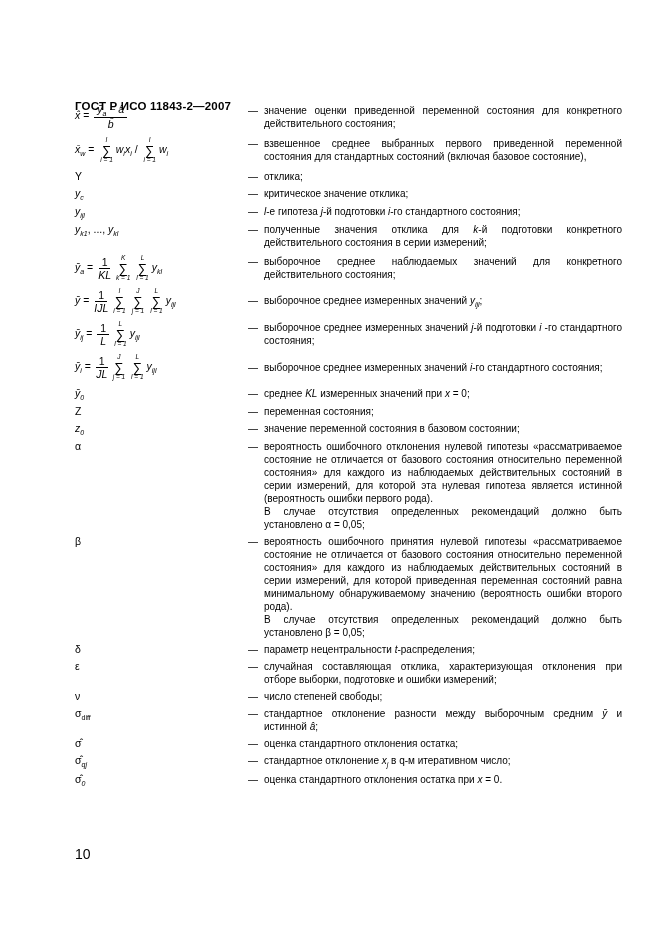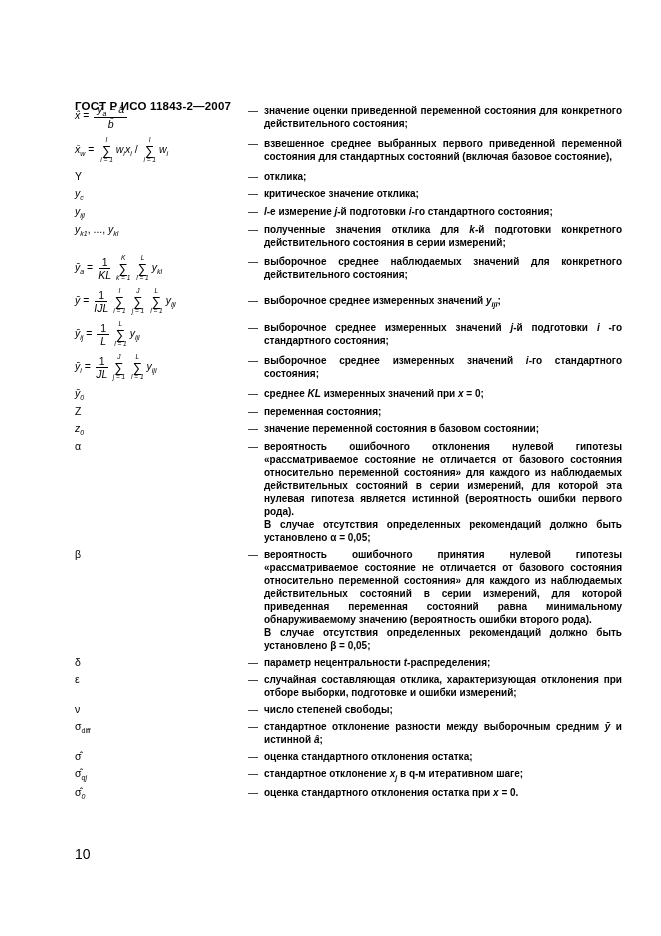--- a/index.html
+++ b/index.html
@@ -11,21 +11,21 @@
     position:absolute;left:75px;top:58px;
     font-size:11.5px;font-weight:bold;letter-spacing:.2px;margin-top:42px;
   }
   .content{position:absolute;left:75px;top:97px;width:547px;}
   .row{display:flex;align-items:flex-start;margin-bottom:4px;}
   .row.tall{align-items:center;margin:6px 0 7px 0;}
   .sym{width:173px;flex:none;font-size:10.5px;line-height:13px;white-space:nowrap;}
   .dd{display:flex;align-items:flex-start;flex:1;}
   .dash{width:16px;flex:none;font-size:10px;line-height:13px;}
   .desc{flex:1;font-size:10px;line-height:13px;text-align:justify;hyphens:auto;}
-  .desc .p{margin:0;font-weight:bold;}
+  .desc .p{margin:0;}
   .it{font-style:italic;}
   .rm{font-style:normal;}
   sub.fsub{font-size:7px;line-height:1;}
   sub.fsub.it{font-style:italic;}
   sub.dsub{font-size:7px;line-height:1;font-style:italic;}
   .frac{display:inline-flex;flex-direction:column;align-items:center;
         vertical-align:middle;margin:0 2px;line-height:12px;}
   .frac .num{border-bottom:1px solid #000;padding:0 3px 0px;}
   .frac .den{padding-top:0px;}
   .sum{display:inline-flex;flex-direction:column;align-items:center;
@@ -85,21 +85,21 @@
       <div class="desc">
           <div class="p"><span>критическое значение отклика;</span></div>
         </div>
     </div>
   </div>
     <div class="row">
     <div class="sym"><span class="it">y</span><sub class="fsub it">ijl</sub></div>
     <div class="dd">
       <span class="dash">—</span>
       <div class="desc">
-          <div class="p"><span class="it">l</span><span>-е измерение </span><span class="it">j</span><span>-й подготовки </span><span class="it">i</span><span>-го стандартного состояния;</span></div>
+          <div class="p"><span class="it">l</span><span>-е гипотеза </span><span class="it">j</span><span>-й подготовки </span><span class="it">i</span><span>-го стандартного состояния;</span></div>
         </div>
     </div>
   </div>
     <div class="row">
     <div class="sym"><span class="it">y</span><sub class="fsub it">k1</sub><span class="rm">, ..., </span><span class="it">y</span><sub class="fsub it">kl</sub></div>
     <div class="dd">
       <span class="dash">—</span>
       <div class="desc">
           <div class="p"><span>полученные значения отклика для </span><span class="it">k</span><span>-й подготовки конкретного действительного состояния в серии измерений;</span></div>
         </div>
@@ -275,21 +275,21 @@
       <div class="desc">
           <div class="p"><span>оценка стандартного отклонения остатка;</span></div>
         </div>
     </div>
   </div>
     <div class="row">
     <div class="sym"><span class="rm">σ̂</span><sub class="fsub it">qj</sub></div>
     <div class="dd">
       <span class="dash">—</span>
       <div class="desc">
-          <div class="p"><span>стандартное отклонение </span><span class="it">x</span><sub class="dsub">j</sub><span> в q-м итеративном шаге;</span></div>
+          <div class="p"><span>стандартное отклонение </span><span class="it">x</span><sub class="dsub">j</sub><span> в q-м итеративном число;</span></div>
         </div>
     </div>
   </div>
     <div class="row">
     <div class="sym"><span class="rm">σ̂</span><sub class="fsub it">0</sub></div>
     <div class="dd">
       <span class="dash">—</span>
       <div class="desc">
           <div class="p"><span>оценка стандартного отклонения остатка при </span><span class="it">x</span><span> = 0.</span></div>
         </div>

